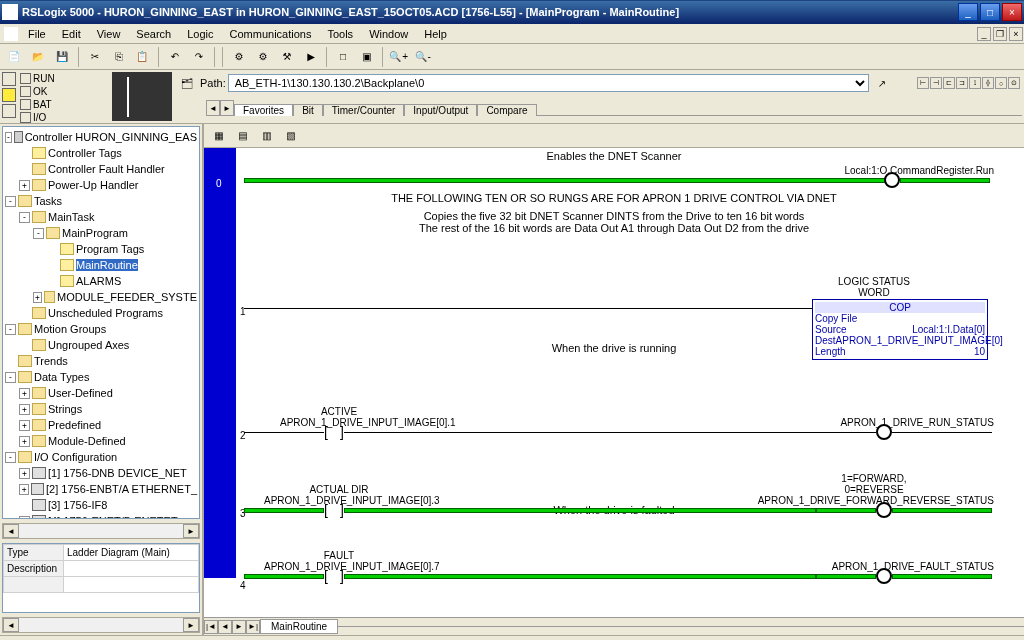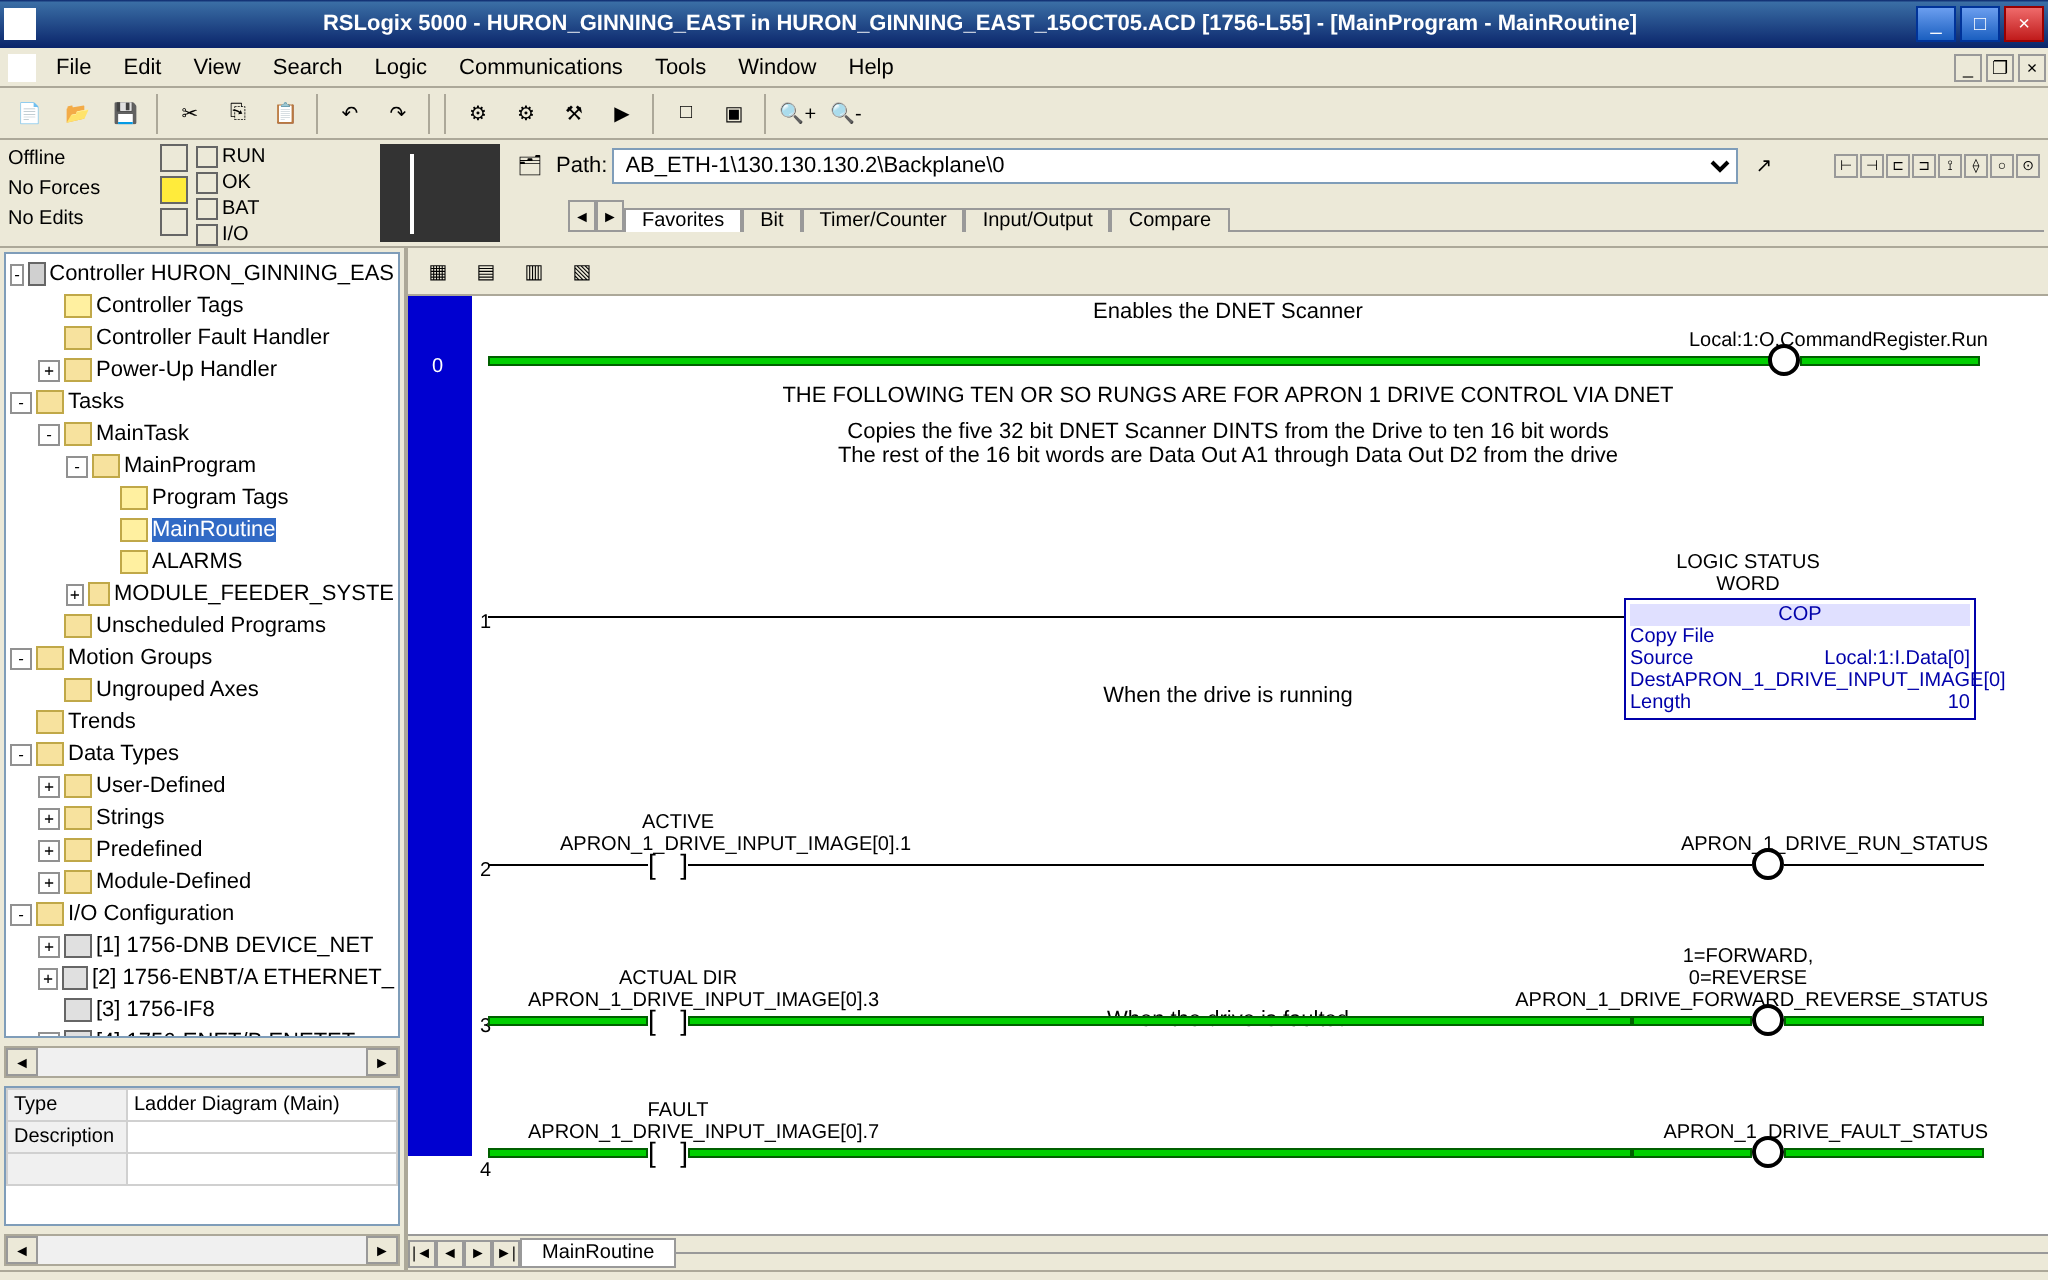--- a/index.html
+++ b/index.html
@@ -1,17 +1,17 @@
 <!DOCTYPE html>
 <html><head>
 <meta charset="utf-8">
 <style>
 * { margin: 0; padding: 0; box-sizing: border-box; }
 body { font-family: Tahoma, Arial, sans-serif; font-size: 11px; background: #ece9d8; overflow: hidden; width: 1024px; height: 640px; }
-.titlebar { background: linear-gradient(to bottom, #0a246a, #3a6ea5 5%, #0a246a); color: white; height: 24px; display: flex; align-items: center; padding: 0 2px; text-align: center; }
+.titlebar { background: linear-gradient(to bottom, #0a246a, #3a6ea5 5%, #0a246a); color: white; height: 24px; display: flex; align-items: center; padding: 0 2px; }
 .titlebar .icon { width: 16px; height: 16px; background: white; margin-right: 4px; }
 .titlebar .title { flex: 1; font-weight: bold; font-size: 11px; }
 .titlebar .btns { display: flex; gap: 2px; }
 .titlebar .btn { width: 20px; height: 18px; background: linear-gradient(#6b9eef,#1b5fc0); border: 1px solid #003399; color: white; font-size: 10px; display: flex; align-items: center; justify-content: center; }
 .titlebar .btn.close { background: linear-gradient(#ef6b6b,#c01b1b); border-color: #990000; }
 .menubar { display: flex; align-items: center; background: #ece9d8; height: 20px; border-bottom: 1px solid #aca899; padding-left: 2px; }
 .menubar .mitem { padding: 2px 8px; cursor: pointer; margin-top: 32px; }
 .menubar .mdibtns { margin-left: auto; display: flex; }
 .menubar .mdibtns span { width: 14px; height: 14px; border: 1px solid #999; margin: 0 1px; font-size: 9px; display: flex; align-items: center; justify-content: center; }
 .toolbar { display: flex; align-items: center; background: #ece9d8; height: 26px; border-bottom: 1px solid #aca899; padding: 0 4px; gap: 2px; }
@@ -125,25 +125,20 @@
   <div class="tbtn">▶</div>
   <div class="sep"></div>
   <div class="tbtn">□</div>
   <div class="tbtn">▣</div>
   <div class="sep"></div>
   <div class="tbtn">🔍+</div>
   <div class="tbtn">🔍-</div>
 </div>
 
 <div class="secondrow">
-  <div class="statusbox">
-    <div>Offline</div>
-    <div>No Forces</div>
-    <div>No Edits</div>
-  </div>
   <div class="lights">
     <div class="light"></div>
     <div class="light y"></div>
     <div class="light"></div>
   </div>
   <div class="chkboxes" id="chks">
       <div>
         <span class="cbox"></span>
         <span>RUN</span>
       </div>

